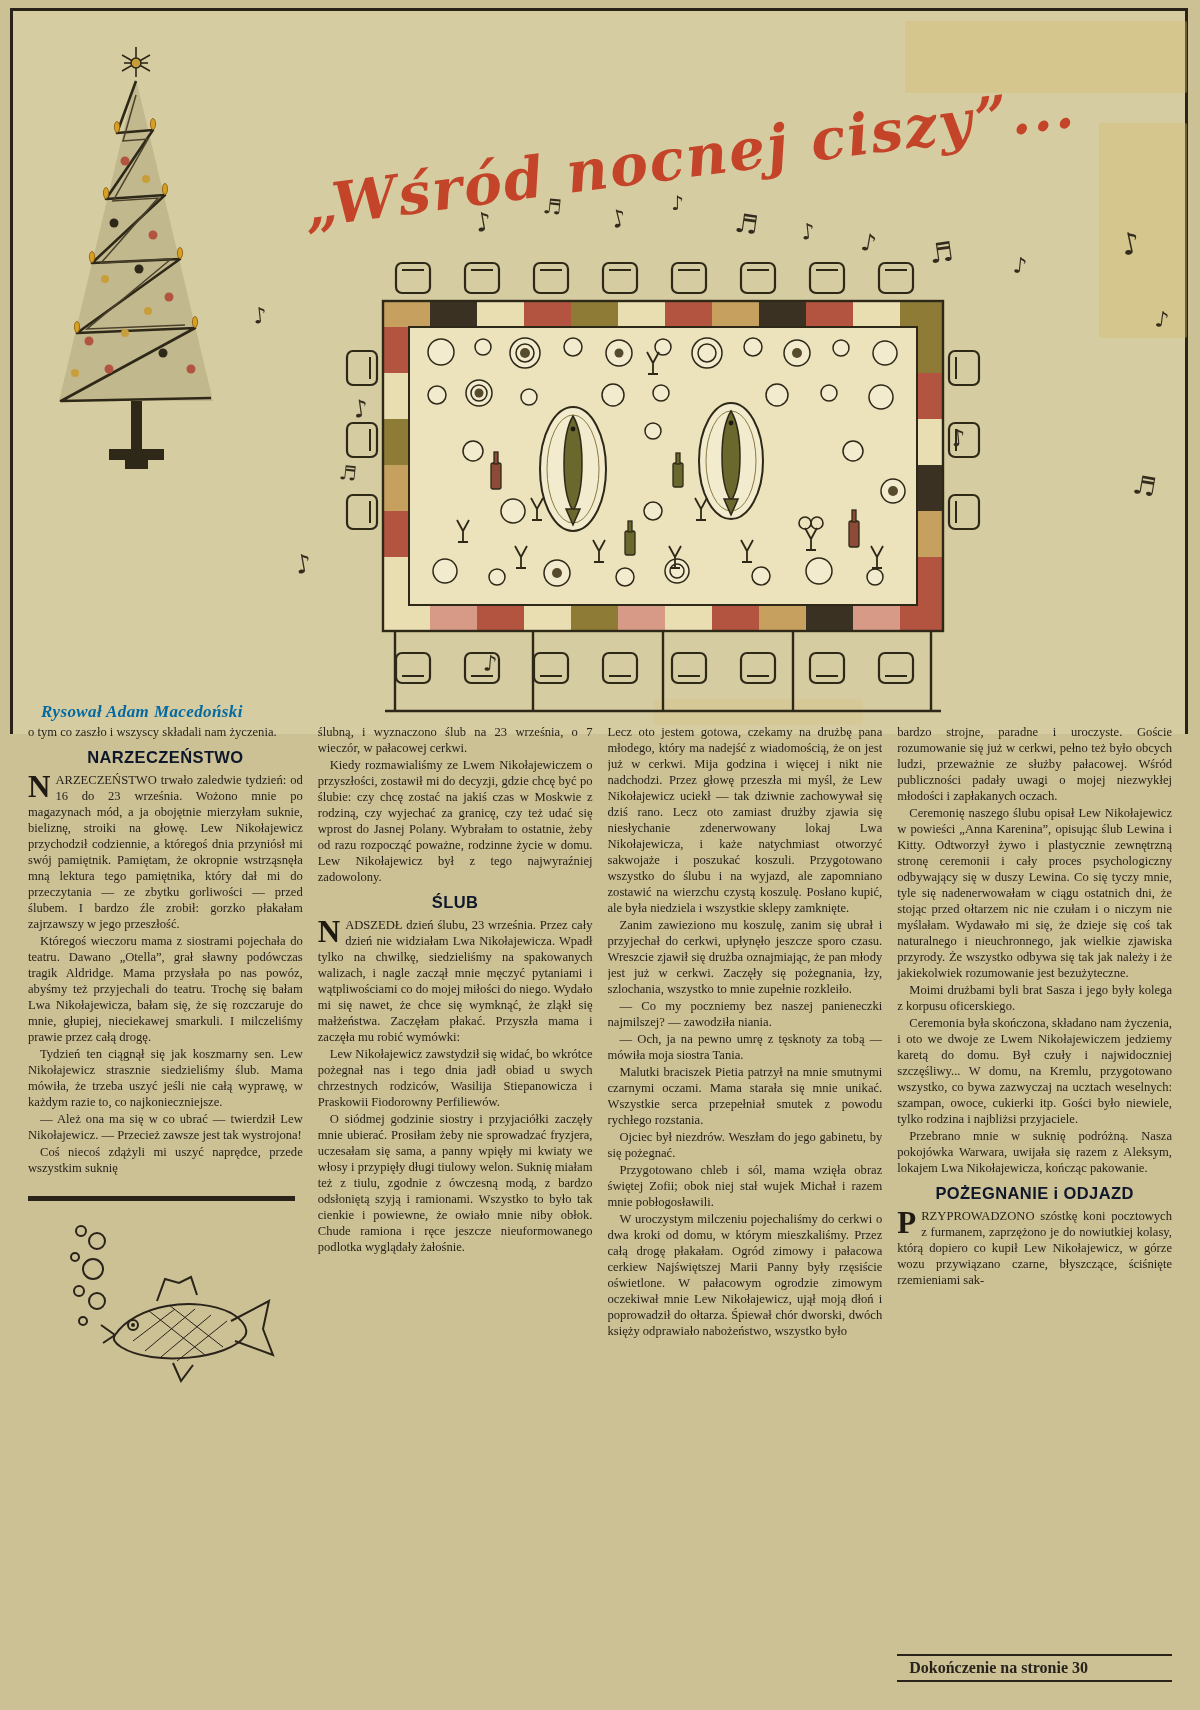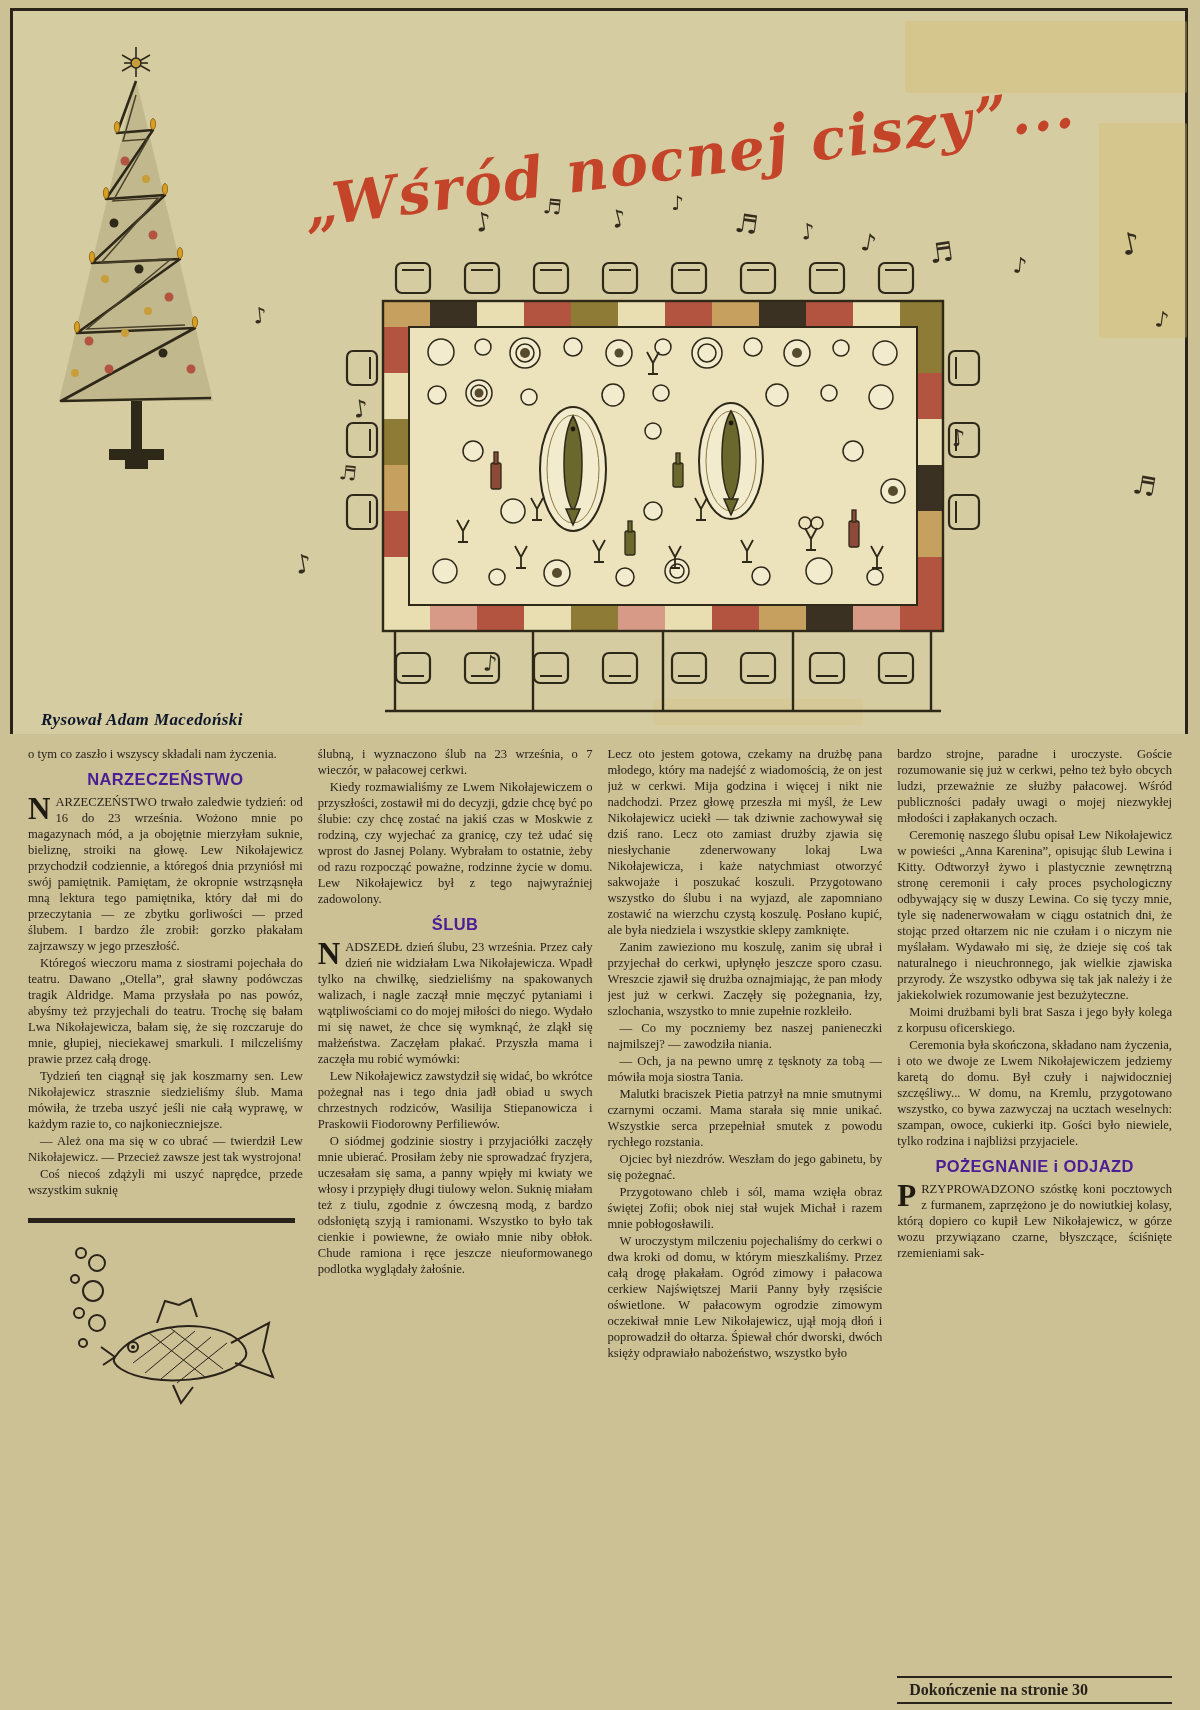--- a/index.html
+++ b/index.html
@@ -8,31 +8,31 @@
   
   .illo-frame{position:absolute;left:10px;top:8px;width:1178px;height:726px;
 ic        box-sizing:border-box;}
   .illo-frame{border:3px solid #29231a;border-bottom:none;background:#d6cca1;box-sizing:border-box;}
   .illo-svg{position:absolute;left:0;top:0;}
   .ghost{position:absolute;background:rgba(213,190,110,.38);border-radius:2px;}
   .script-title{position:absolute;left:288px;top:112px;transform:rotate(-7.5deg);
         font-family:"DejaVu Serif",serif;font-style:italic;font-weight:bold;
         font-size:57px;color:#c23a20;white-space:nowrap;letter-spacing:2px;opacity:.93;}
   .note{position:absolute;color:#332c1e;font-family:"DejaVu Sans",sans-serif;line-height:1;}
-  .caption{position:absolute;left:28px;bottom:4px;font-style:italic;font-weight:bold;
-        font-size:17px;letter-spacing:.4px;color:#0f172a;}
+  .caption{position:absolute;left:28px;bottom:12px;font-style:italic;font-weight:bold;
+        font-size:17px;letter-spacing:.4px;color:#0369a1;}
   
-  .columns{position:absolute;left:28px;top:746px;width:1144px;height:958px;
+  .columns{position:absolute;left:28px;top:724px;width:1144px;height:958px;
         display:flex;gap:15px;}
   .col{flex:1 1 0;height:958px;overflow:hidden;font-size:12.6px;line-height:16px;
         text-align:justify;}
   .col p{margin:0 0 1px 0;text-indent:12px;}
   .col p.flush,.col p.first{text-indent:0;}
   .heading{font-family:"Liberation Sans",sans-serif;font-weight:bold;font-size:16.5px;
-        text-align:center;margin:9px 0 7px;letter-spacing:.4px;color:#4c1d95;}
+        text-align:center;margin:9px 0 7px;letter-spacing:.4px;color:#0f172a;}
   .dropcap{float:left;font-weight:bold;font-size:31px;line-height:27px;
         padding:1px 5px 0 0;color:#1f1a12;}
   .rule{height:5px;background:#29231a;margin:20px 8px 16px 0;}
   .fish-art{display:block;margin:4px auto 0 auto;}
   .col4-flex{display:flex;flex-direction:column;height:958px;}
   .continuation{margin-top:auto;border-top:2px solid #29231a;border-bottom:2px solid #29231a;
         padding:4px 2px;font-weight:bold;font-size:16px;text-indent:10px;}
 </style>
 </head>
 <body>
@@ -361,20 +361,21 @@
       <p>W uroczystym milczeniu pojechaliśmy do cerkwi o dwa kroki od domu, w którym mieszkaliśmy. Przez całą drogę płakałam. Ogród zimowy i pałacowa cerkiew Najświętszej Marii Panny były rzęsiście oświetlone. W pałacowym ogrodzie zimowym oczekiwał mnie Lew Nikołajewicz, ujął moją dłoń i poprowadził do ołtarza. Śpiewał chór dworski, dwóch księży odprawiało nabożeństwo, wszystko było</p>
     </div>
 
     <div class="col">
       <div class="col4-flex">
         <div>
           <p class="flush">bardzo strojne, paradne i uroczyste. Goście rozumowanie się już w cerkwi, pełno też było obcych ludzi, przeważnie ze służby pałacowej. Wśród publiczności padały uwagi o mojej niezwykłej młodości i zapłakanych oczach.</p>
           <p>Ceremonię naszego ślubu opisał Lew Nikołajewicz w powieści „Anna Karenina”, opisując ślub Lewina i Kitty. Odtworzył żywo i plastycznie zewnętrzną stronę ceremonii i cały proces psychologiczny odbywający się w duszy Lewina. Co się tyczy mnie, tyle się nadenerwowałam w ciągu ostatnich dni, że stojąc przed ołtarzem nic nie czułam i o niczym nie myślałam. Wydawało mi się, że dzieje się coś tak naturalnego i nieuchronnego, jak wielkie zjawiska przyrody. Że wszystko odbywa się tak jak należy i że jakiekolwiek rozumowanie jest bezużyteczne.</p>
           <p>Moimi drużbami byli brat Sasza i jego były kolega z korpusu oficerskiego.</p>
           <p>Ceremonia była skończona, składano nam życzenia, i oto we dwoje ze Lwem Nikołajewiczem jedziemy karetą do domu. Był czuły i najwidoczniej szczęśliwy... W domu, na Kremlu, przygotowano wszystko, co bywa zazwyczaj na ucztach weselnych: szampan, owoce, cukierki itp. Gości było niewiele, tylko rodzina i najbliżsi przyjaciele.</p>
+          <p>Przebrano mnie w suknię podróżną. Nasza pokojówka Warwara, uwijała się razem z Aleksym, lokajem Lwa Nikołajewicza, kończąc pakowanie.</p>
           <h3 class="heading">POŻEGNANIE i ODJAZD</h3>
           <p class="first"><span class="dropcap">P</span><span>RZYPROWADZONO szóstkę koni pocztowych z furmanem, zaprzężono je do nowiutkiej kolasy, którą dopiero co kupił Lew Nikołajewicz, w górze wozu przywiązano czarne, błyszczące, ściśnięte rzemieniami sak-</span></p>
         </div>
         <div class="continuation">Dokończenie na stronie 30</div>
       </div>
     </div>
 
   </div>
 </div>
 

